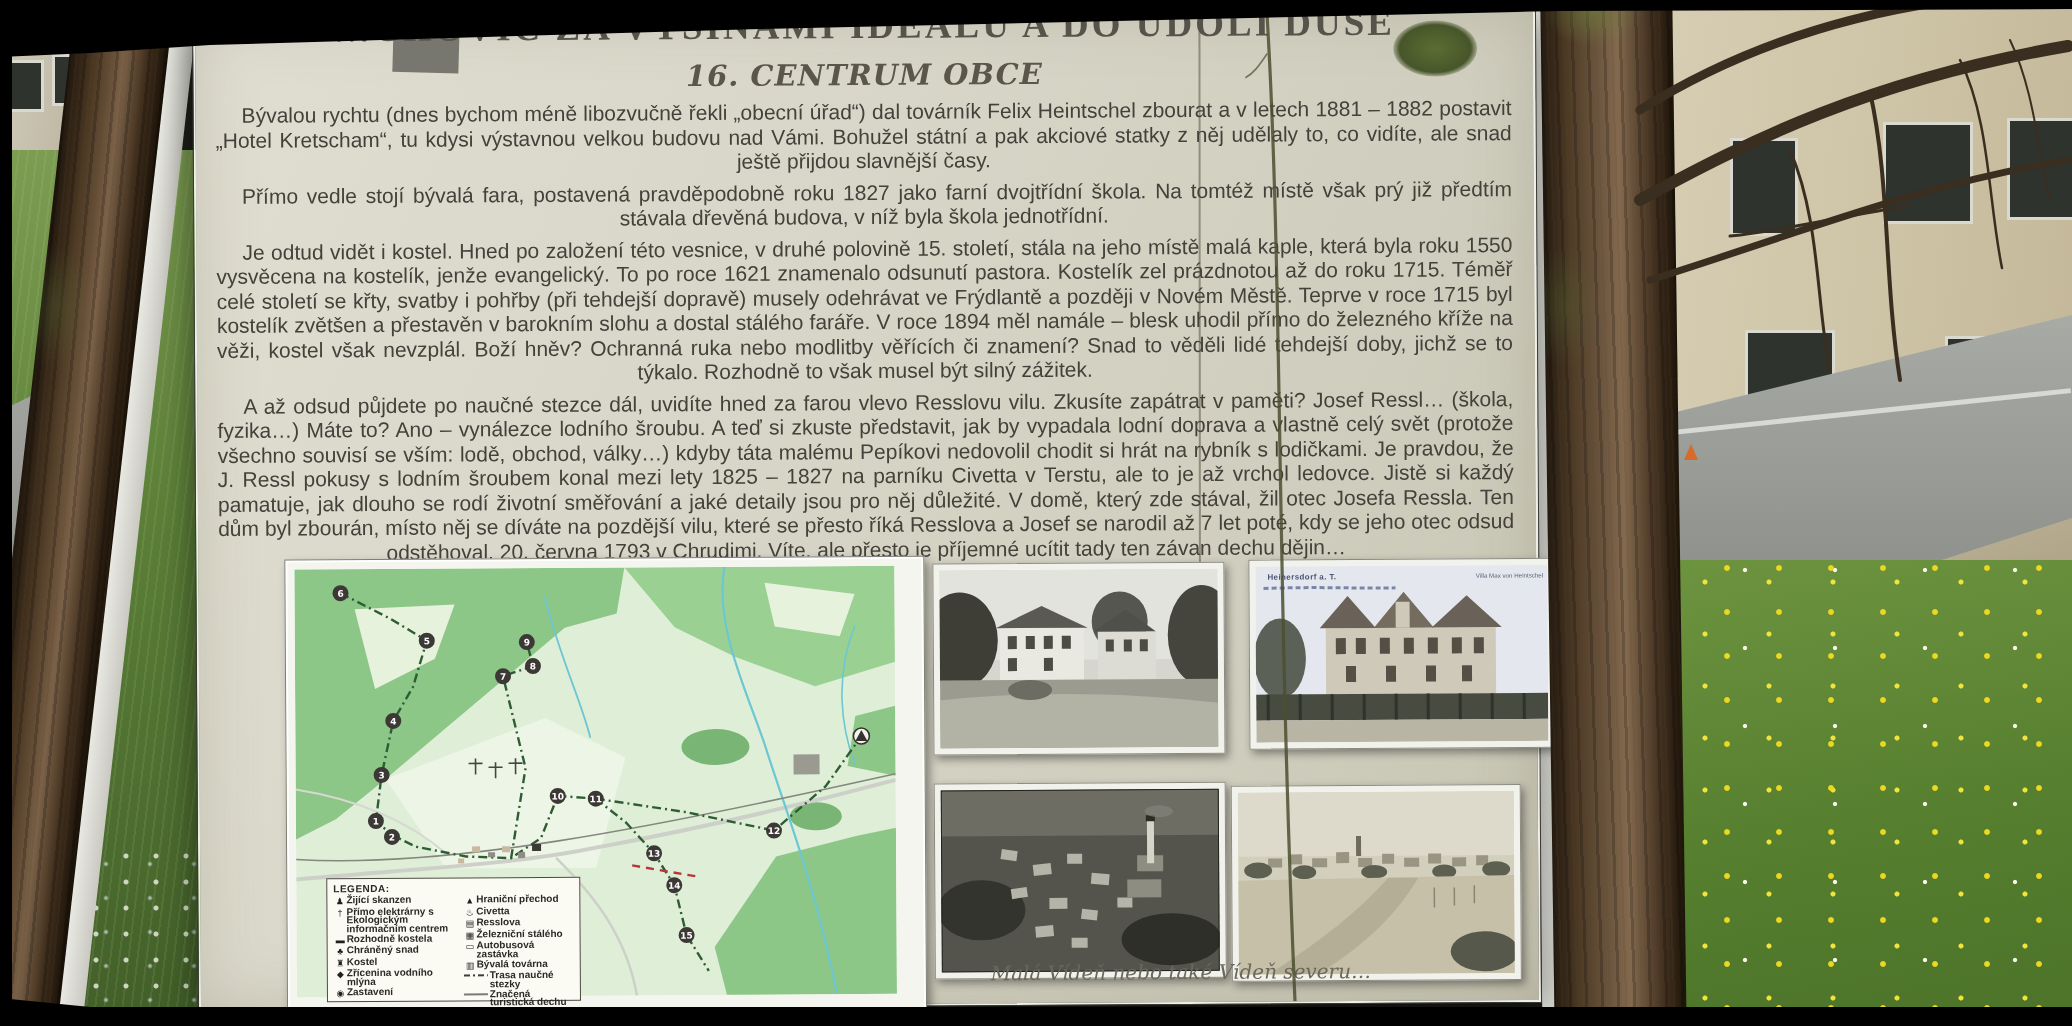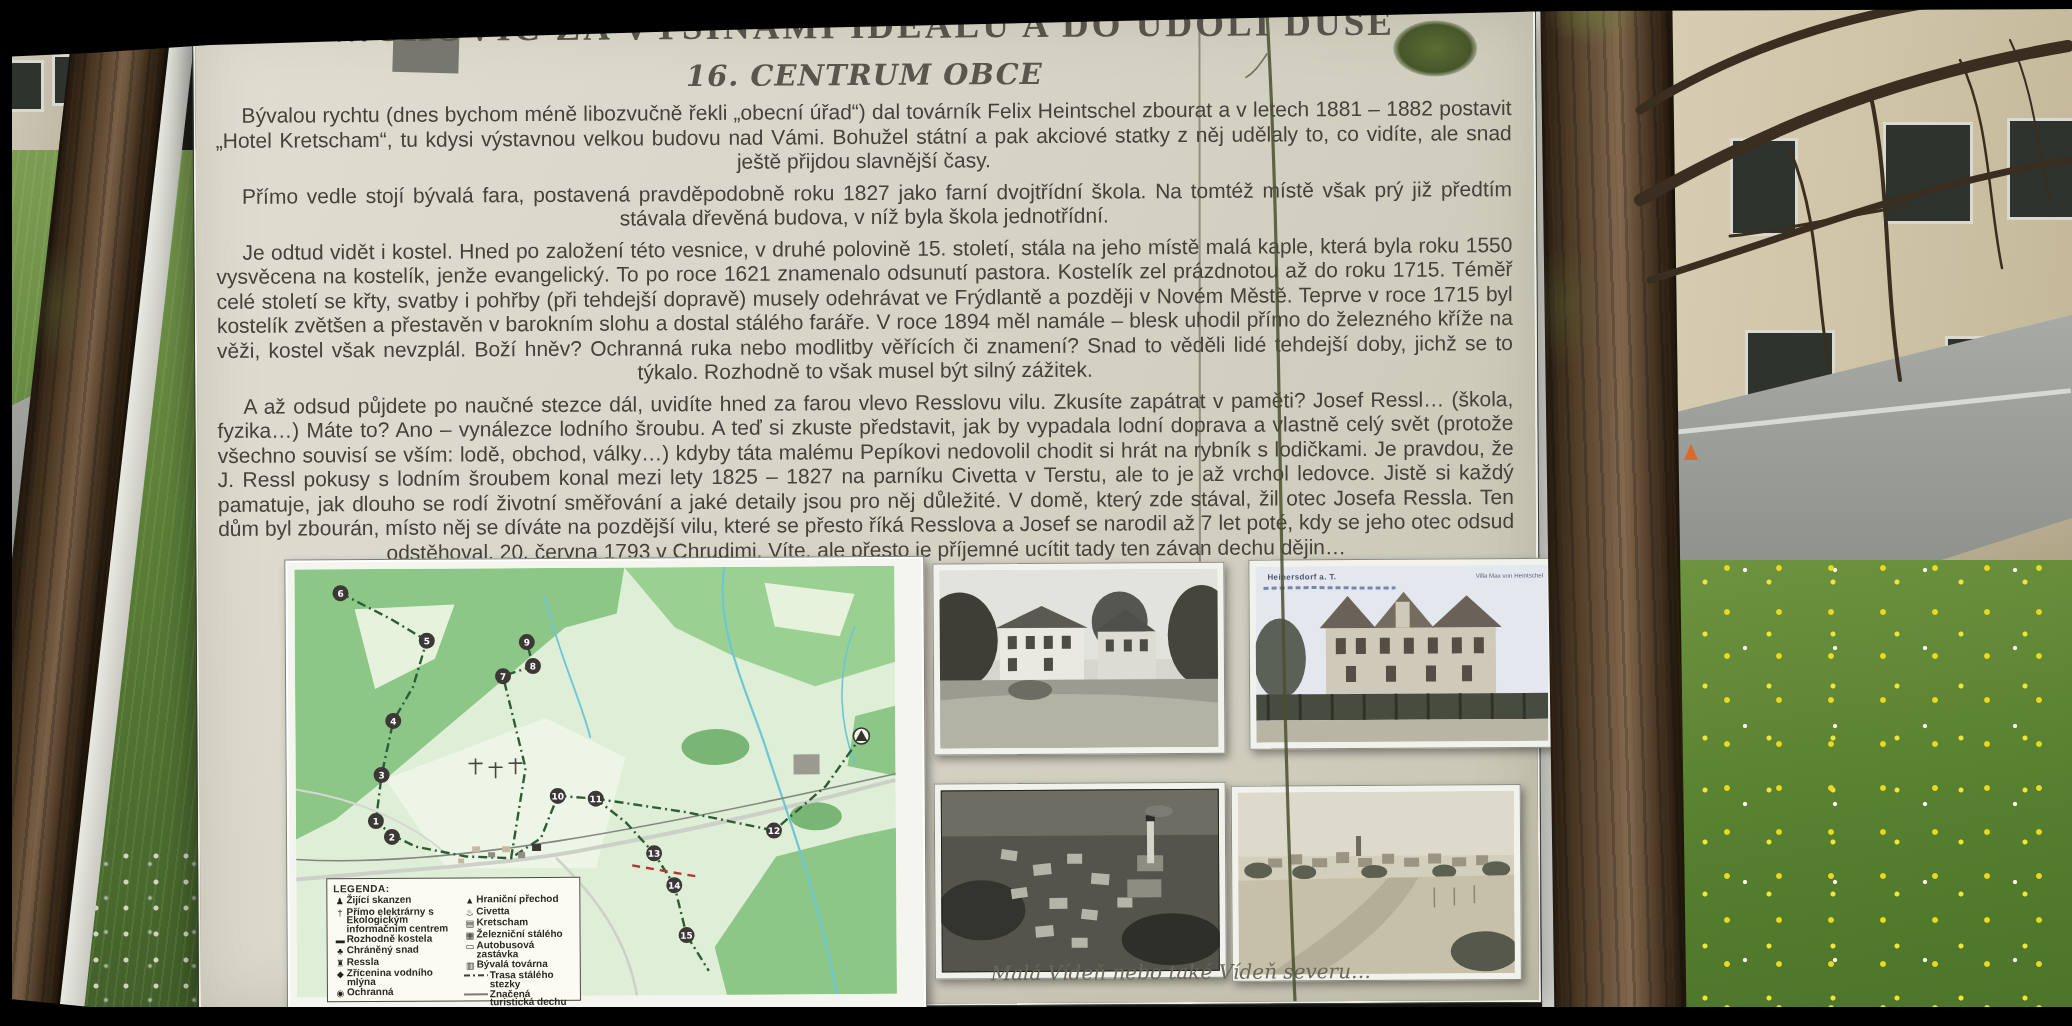--- a/index.html
+++ b/index.html
@@ -257,59 +257,59 @@
             <div class="lg-row">
                 <span class="lg-ic">▬</span>
                 <span class="lg-lb">Rozhodně kostela</span>
               </div>
             <div class="lg-row">
                 <span class="lg-ic">♣</span>
                 <span class="lg-lb">Chráněný snad</span>
               </div>
             <div class="lg-row">
                 <span class="lg-ic">♜</span>
-                <span class="lg-lb">Ressla</span>
+                <span class="lg-lb">Kostel</span>
               </div>
             <div class="lg-row">
                 <span class="lg-ic">◆</span>
                 <span class="lg-lb">Zřícenina vodního mlýna</span>
               </div>
             <div class="lg-row">
                 <span class="lg-ic">◉</span>
-                <span class="lg-lb">Ochranná</span>
+                <span class="lg-lb">Zastavení</span>
               </div>
           </div>
           <div class="lg-col-r">
             <div class="lg-row">
                 <span class="lg-ic">▲</span>
                 <span class="lg-lb">Hraniční přechod</span>
               </div>
             <div class="lg-row">
                 <span class="lg-ic">♨</span>
                 <span class="lg-lb">Civetta</span>
               </div>
             <div class="lg-row">
                 <span class="lg-ic">▤</span>
-                <span class="lg-lb">Kretscham</span>
+                <span class="lg-lb">Resslova</span>
               </div>
             <div class="lg-row">
                 <span class="lg-ic">▦</span>
                 <span class="lg-lb">Železniční stálého</span>
               </div>
             <div class="lg-row">
                 <span class="lg-ic">▭</span>
                 <span class="lg-lb">Autobusová zastávka</span>
               </div>
             <div class="lg-row">
                 <span class="lg-ic">▥</span>
                 <span class="lg-lb">Bývalá továrna</span>
               </div>
             <div class="lg-row">
                 <span class="lg-line line-trail"></span>
-                <span class="lg-lb">Trasa stálého stezky</span>
+                <span class="lg-lb">Trasa naučné stezky</span>
               </div>
             <div class="lg-row">
                 <span class="lg-line line-solid"></span>
                 <span class="lg-lb">Značená turistická dechu</span>
               </div>
             <div class="lg-row">
                 <span class="lg-line line-red"></span>
                 <span class="lg-lb">Terstu (neznačeno)</span>
               </div>
           </div>

